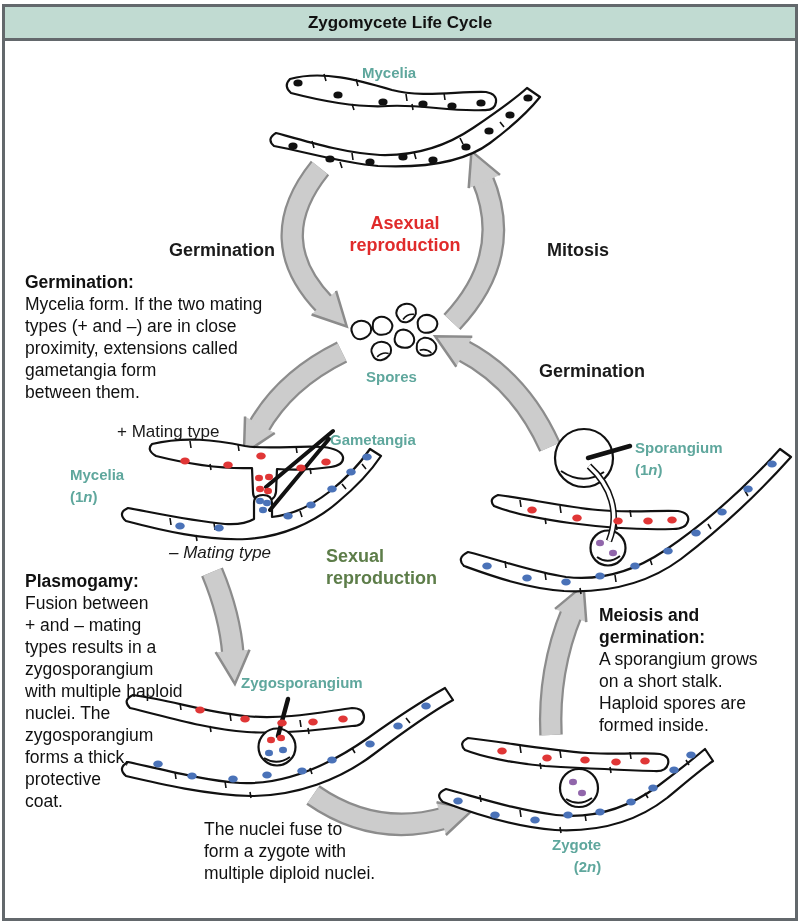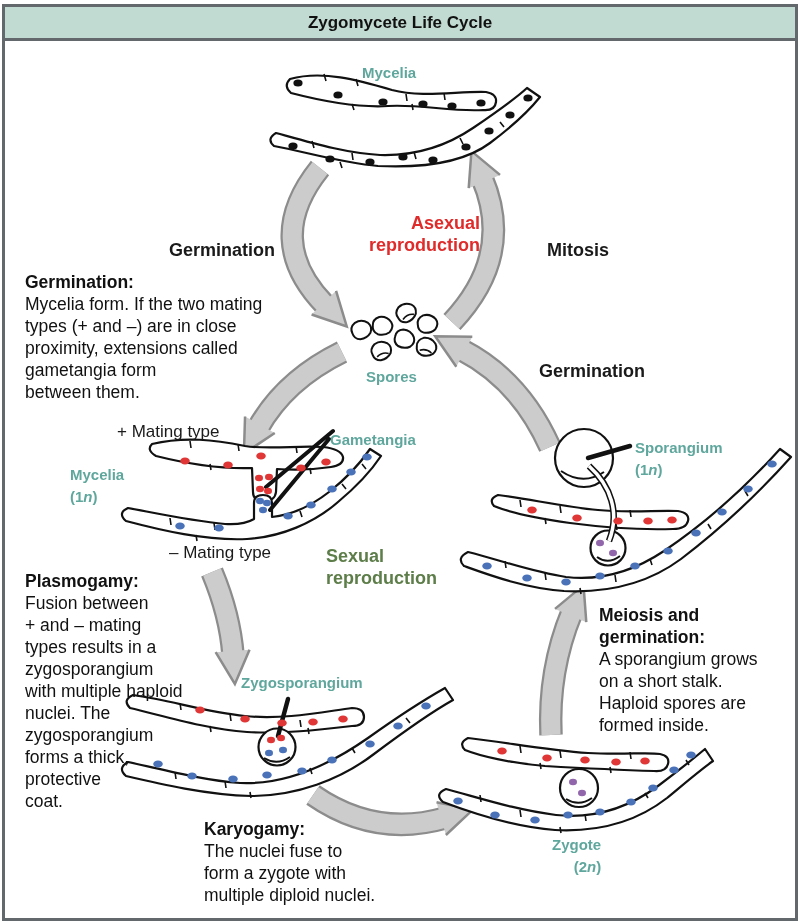--- a/index.html
+++ b/index.html
@@ -7,21 +7,21 @@
         font-family:"Liberation Sans",sans-serif;}
   .frame{position:absolute;left:2px;top:4px;width:790px;height:911px;border:3px solid #63686c;}
   .titlebar{position:absolute;left:2px;top:4px;width:790px;height:31px;border:3px solid #63686c;
             background:#c1dbd2;display:flex;align-items:center;justify-content:center;}
   .titlebar span{font-weight:bold;font-size:17px;color:#111;}
   .dg{position:absolute;left:0;top:0;}
   .lbl{position:absolute;font-weight:bold;font-size:15px;line-height:22px;color:#5fa79d;white-space:pre-line;}
   .lbl i{font-style:italic;}
   .blk{position:absolute;font-weight:bold;font-size:18px;line-height:22px;color:#1a1a1a;white-space:pre-line;}
   .plain{position:absolute;font-weight:normal;font-size:17px;line-height:22px;color:#1a1a1a;}
-  .red{color:#e02b2b;text-align:right;}
+  .red{color:#e02b2b;text-align:center;}
   .green{color:#5d7d49;}
   .tb{position:absolute;font-size:17.5px;line-height:22px;color:#111;}
   .tb .hd{font-weight:bold;}
   .tb .bd{white-space:pre-line;}
   
   .ab-dark{fill:none;stroke:#8c8c8c;stroke-width:23.5;stroke-linecap:butt;}
   .ab-light{fill:none;stroke:#cccccc;stroke-width:19;}
   .ah{fill:#cccccc;stroke:#8c8c8c;stroke-width:2.5;stroke-linejoin:miter;}
   .tube{fill:#fff;stroke:#111;stroke-width:2.2;stroke-linejoin:round;}
   .tick{fill:none;stroke:#111;stroke-width:1.6;}
@@ -264,21 +264,21 @@
   <div class="lbl" style="left:362px;top:62px;">Mycelia</div>
   <div class="blk" style="left:169px;top:239px;">Germination</div>
   <div class="blk red" style="left:330px;top:212px;width:150px;">Asexual
 reproduction</div>
   <div class="blk" style="left:547px;top:239px;">Mitosis</div>
   <div class="lbl" style="left:366px;top:366px;">Spores</div>
   <div class="blk" style="left:539px;top:360px;">Germination</div>
   <div class="plain" style="left:117px;top:421px;">+ Mating type</div>
   <div class="lbl" style="left:330px;top:420px;margin-top:9px;">Gametangia</div>
   <div class="lbl" style="left:70px;top:464px;"><span>Mycelia</span><br><span>(1</span><i>n</i><span>)</span></div>
-  <div class="plain" style="left:169px;top:542px;">– Mating type</div>
+  <div class="plain" style="left:169px;top:542px;font-style:italic;">– Mating type</div>
   <div class="blk green" style="left:326px;top:545px;width:150px;">Sexual
 reproduction</div>
   <div class="lbl" style="left:241px;top:672px;">Zygosporangium</div>
   <div class="lbl" style="left:635px;top:437px;"><span>Sporangium</span><br><span>(1</span><i>n</i><span>)</span></div>
   <div class="lbl" style="left:552px;top:834px;text-align:right;"><span>Zygote</span><br><span>(2</span><i>n</i><span>)</span></div>
 
   <div class="tb" style="left:25px;top:271px;">
     <div class="hd">Germination:</div>
     <div class="bd">Mycelia form. If the two mating
 types (+ and –) are in close
@@ -293,21 +293,20 @@
 types results in a
 zygosporangium
 with multiple haploid
 nuclei. The
 zygosporangium
 forms a thick,
 protective
 coat.</div>
   </div>
   <div class="tb" style="left:204px;top:818px;">
-    <div class="hd">Karyogamy:</div>
     <div class="bd">The nuclei fuse to
 form a zygote with
 multiple diploid nuclei.</div>
   </div>
   <div class="tb" style="left:599px;top:604px;">
     <div class="hd" style="white-space:pre-line;">Meiosis and
 germination:</div>
     <div class="bd">A sporangium grows
 on a short stalk.
 Haploid spores are

